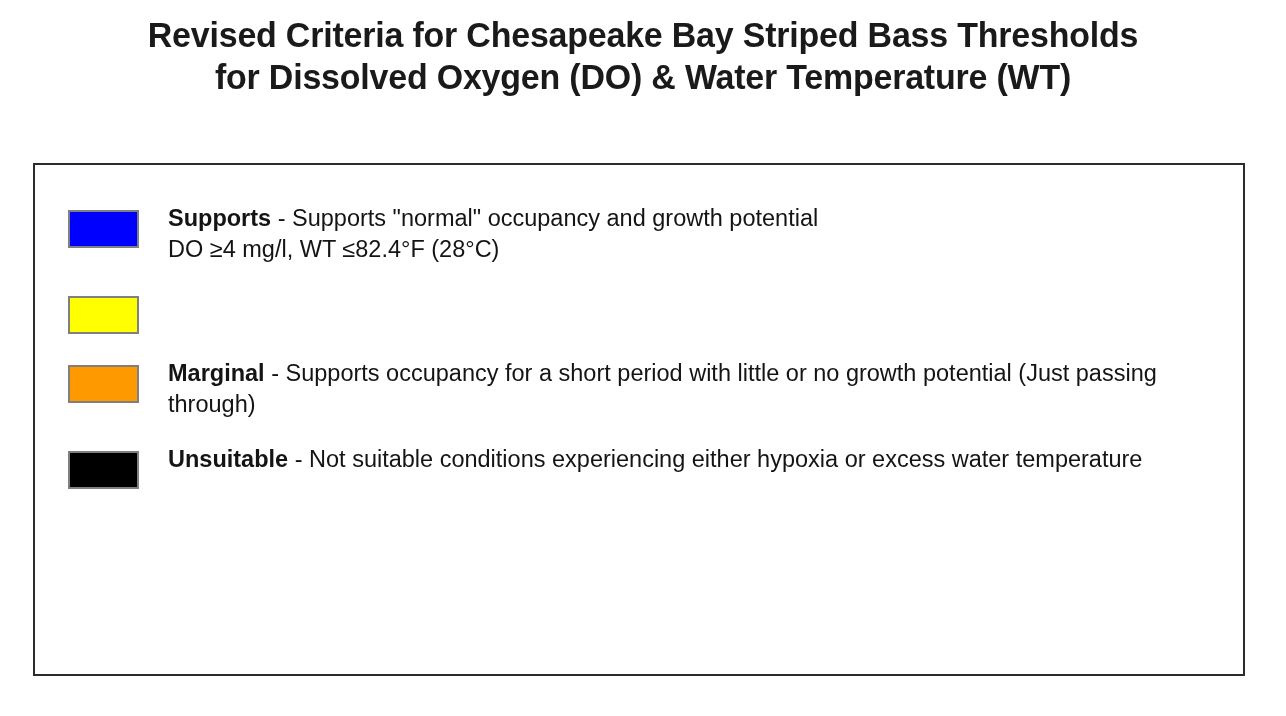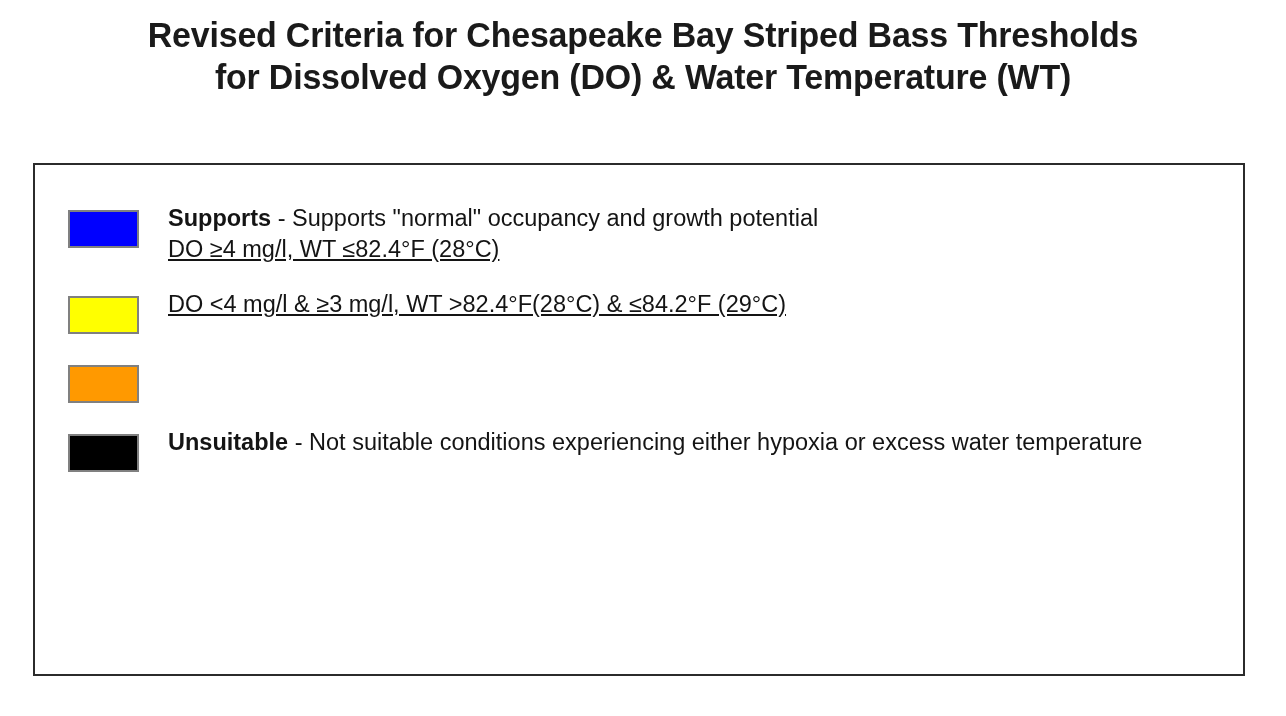--- a/index.html
+++ b/index.html
@@ -72,21 +72,21 @@
     flex: 1 1 auto;
     font-size: 23.5px;
     line-height: 31px;
     color: #141414;
     padding-top: 2px;
   }
   .legend-text .term {
     font-weight: bold;
   }
   .legend-desc { margin: 0; }
-  .legend-cond { margin: 0; text-decoration: underline; }
+  .legend-cond { margin: 0; }
 </style>
 </head>
 <body>
 
 <div class="title-block">
   <div class="title-line">Revised Criteria for Chesapeake Bay Striped Bass Thresholds</div>
   <div class="title-line">for Dissolved Oxygen (DO) &amp; Water Temperature (WT)</div>
 </div>
 
 <div class="legend-box">
@@ -98,27 +98,29 @@
         <p class="legend-desc">
           <span class="term">Supports</span><span> - </span><span>Supports "normal" occupancy and growth potential</span>
         </p>
         <p class="legend-cond">DO ≥4 mg/l, WT ≤82.4°F (28°C)</p>
       </div>
     </div>
 
     <div class="legend-row">
       <div class="swatch" style="background-color: rgb(255, 255, 0); border-color: rgb(128, 128, 128);"></div>
       <div class="legend-text">
-        <p class="legend-cond">DO &lt;4 mg/l &amp; ≥3 mg/l, WT &gt;82.4°F(28°C) &amp; ≤84.2°F (29°C)</p>
       </div>
     </div>
 
     <div class="legend-row">
       <div class="swatch" style="background-color: rgb(255, 153, 0); border-color: rgb(128, 128, 128);"></div>
       <div class="legend-text">
+        <p class="legend-desc">
+          <span class="term">Marginal</span><span> - </span><span>Supports occupancy for a short period with little or no growth potential (Just passing through)</span>
+        </p>
       </div>
     </div>
 
     <div class="legend-row">
       <div class="swatch" style="background-color: rgb(0, 0, 0); border-color: rgb(128, 128, 128);"></div>
       <div class="legend-text">
         <p class="legend-desc">
           <span class="term">Unsuitable</span><span> - </span><span>Not suitable conditions experiencing either hypoxia or excess water temperature</span>
         </p>
       </div>

